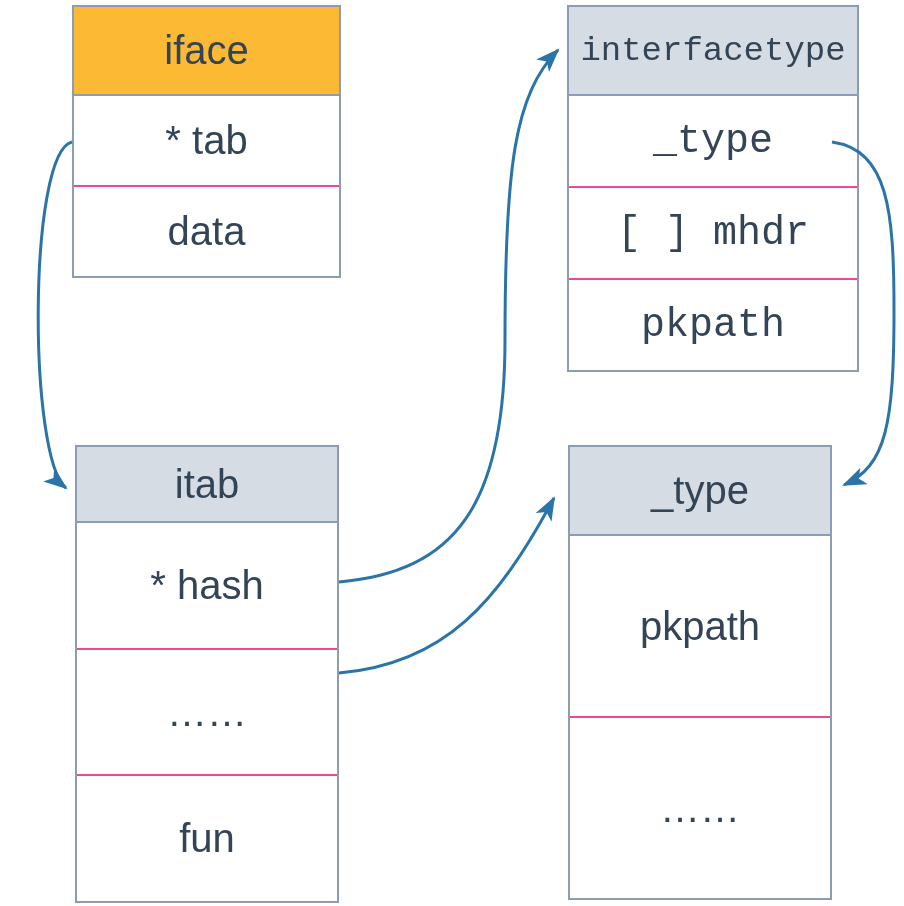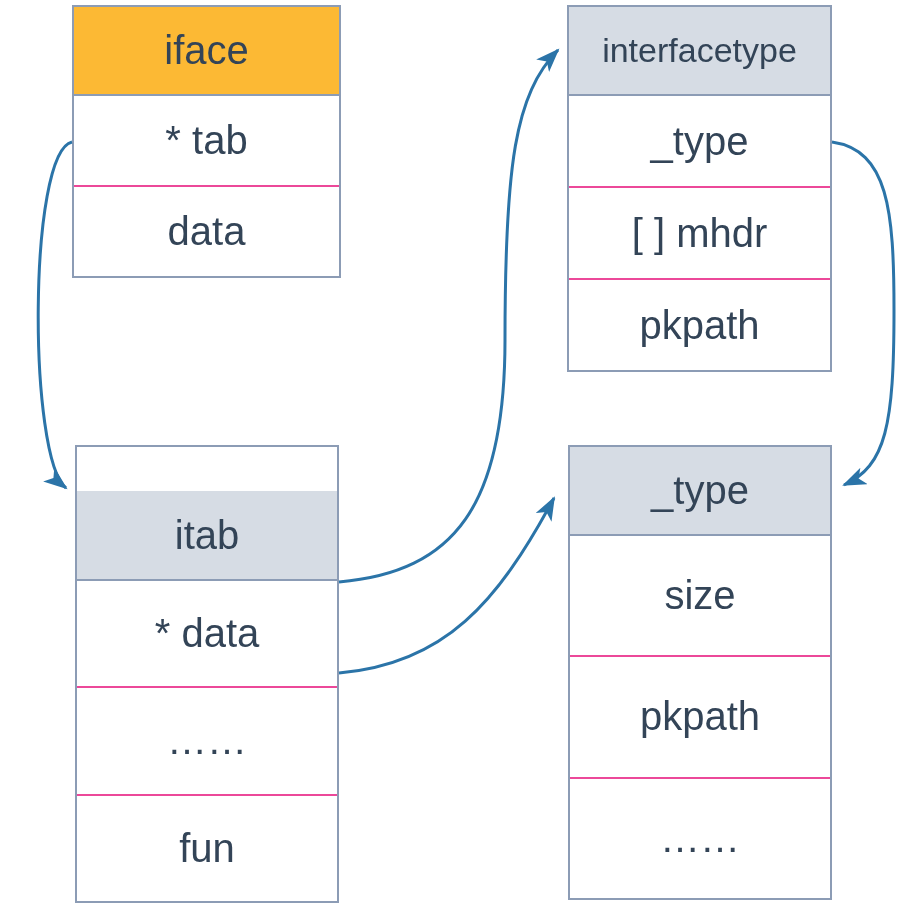--- a/index.html
+++ b/index.html
@@ -33,25 +33,25 @@
     border-bottom:2px solid #ec4899;
     box-sizing:border-box;
     font-size:40px;
     white-space:pre;
   }
   .cell:last-child{border-bottom:none;border-radius:16px;}
 
   .box-iface{left:72px;top:5px;width:269px;height:273px;}
   .box-iface .hdr{height:89px;}
 
-  .box-interfacetype{left:567px;top:5px;width:265px;height:367px;}
+  .box-interfacetype{left:567px;top:5px;width:292px;height:367px;font-family:Liberation Mono, monospace;}
   .box-interfacetype .hdr{height:89px;font-size:34px;}
 
   .box-itab{left:75px;top:445px;width:264px;height:458px;}
-  .box-itab .hdr{height:90px;margin-top:44px;}
+  .box-itab .hdr{height:76px;}
 
   .box-type{left:568px;top:445px;width:264px;height:455px;}
   .box-type .hdr{height:89px;}
 
   svg.arrows{
     position:absolute;left:0;top:0;
     width:904px;height:906px;
     pointer-events:none;
   }
   svg.arrows path.link{fill:none;stroke-width:3;}
@@ -69,28 +69,27 @@
 
   <div class="box box-interfacetype">
     <div class="hdr">interfacetype</div>
     <div class="cell">_type</div>
     <div class="cell">[ ] mhdr</div>
     <div class="cell">pkpath</div>
   </div>
 
   <div class="box box-itab">
     <div class="hdr">itab</div>
-    <div class="cell">* data</div>
+    <div class="cell">* hash</div>
     <div class="cell">……</div>
     <div class="cell">fun</div>
   </div>
 
   <div class="box box-type">
     <div class="hdr">_type</div>
-    <div class="cell">size</div>
     <div class="cell">pkpath</div>
     <div class="cell">……</div>
   </div>
 
   <svg class="arrows" viewBox="0 0 904 906">
     <defs>
       <marker id="ah" markerUnits="userSpaceOnUse" markerWidth="26" markerHeight="20" refX="22" refY="9" orient="auto">
         <path d="M0 0 L24 9 L0 18 L6 9 Z" fill="#2B74A8"></path>
       </marker>
     </defs>

